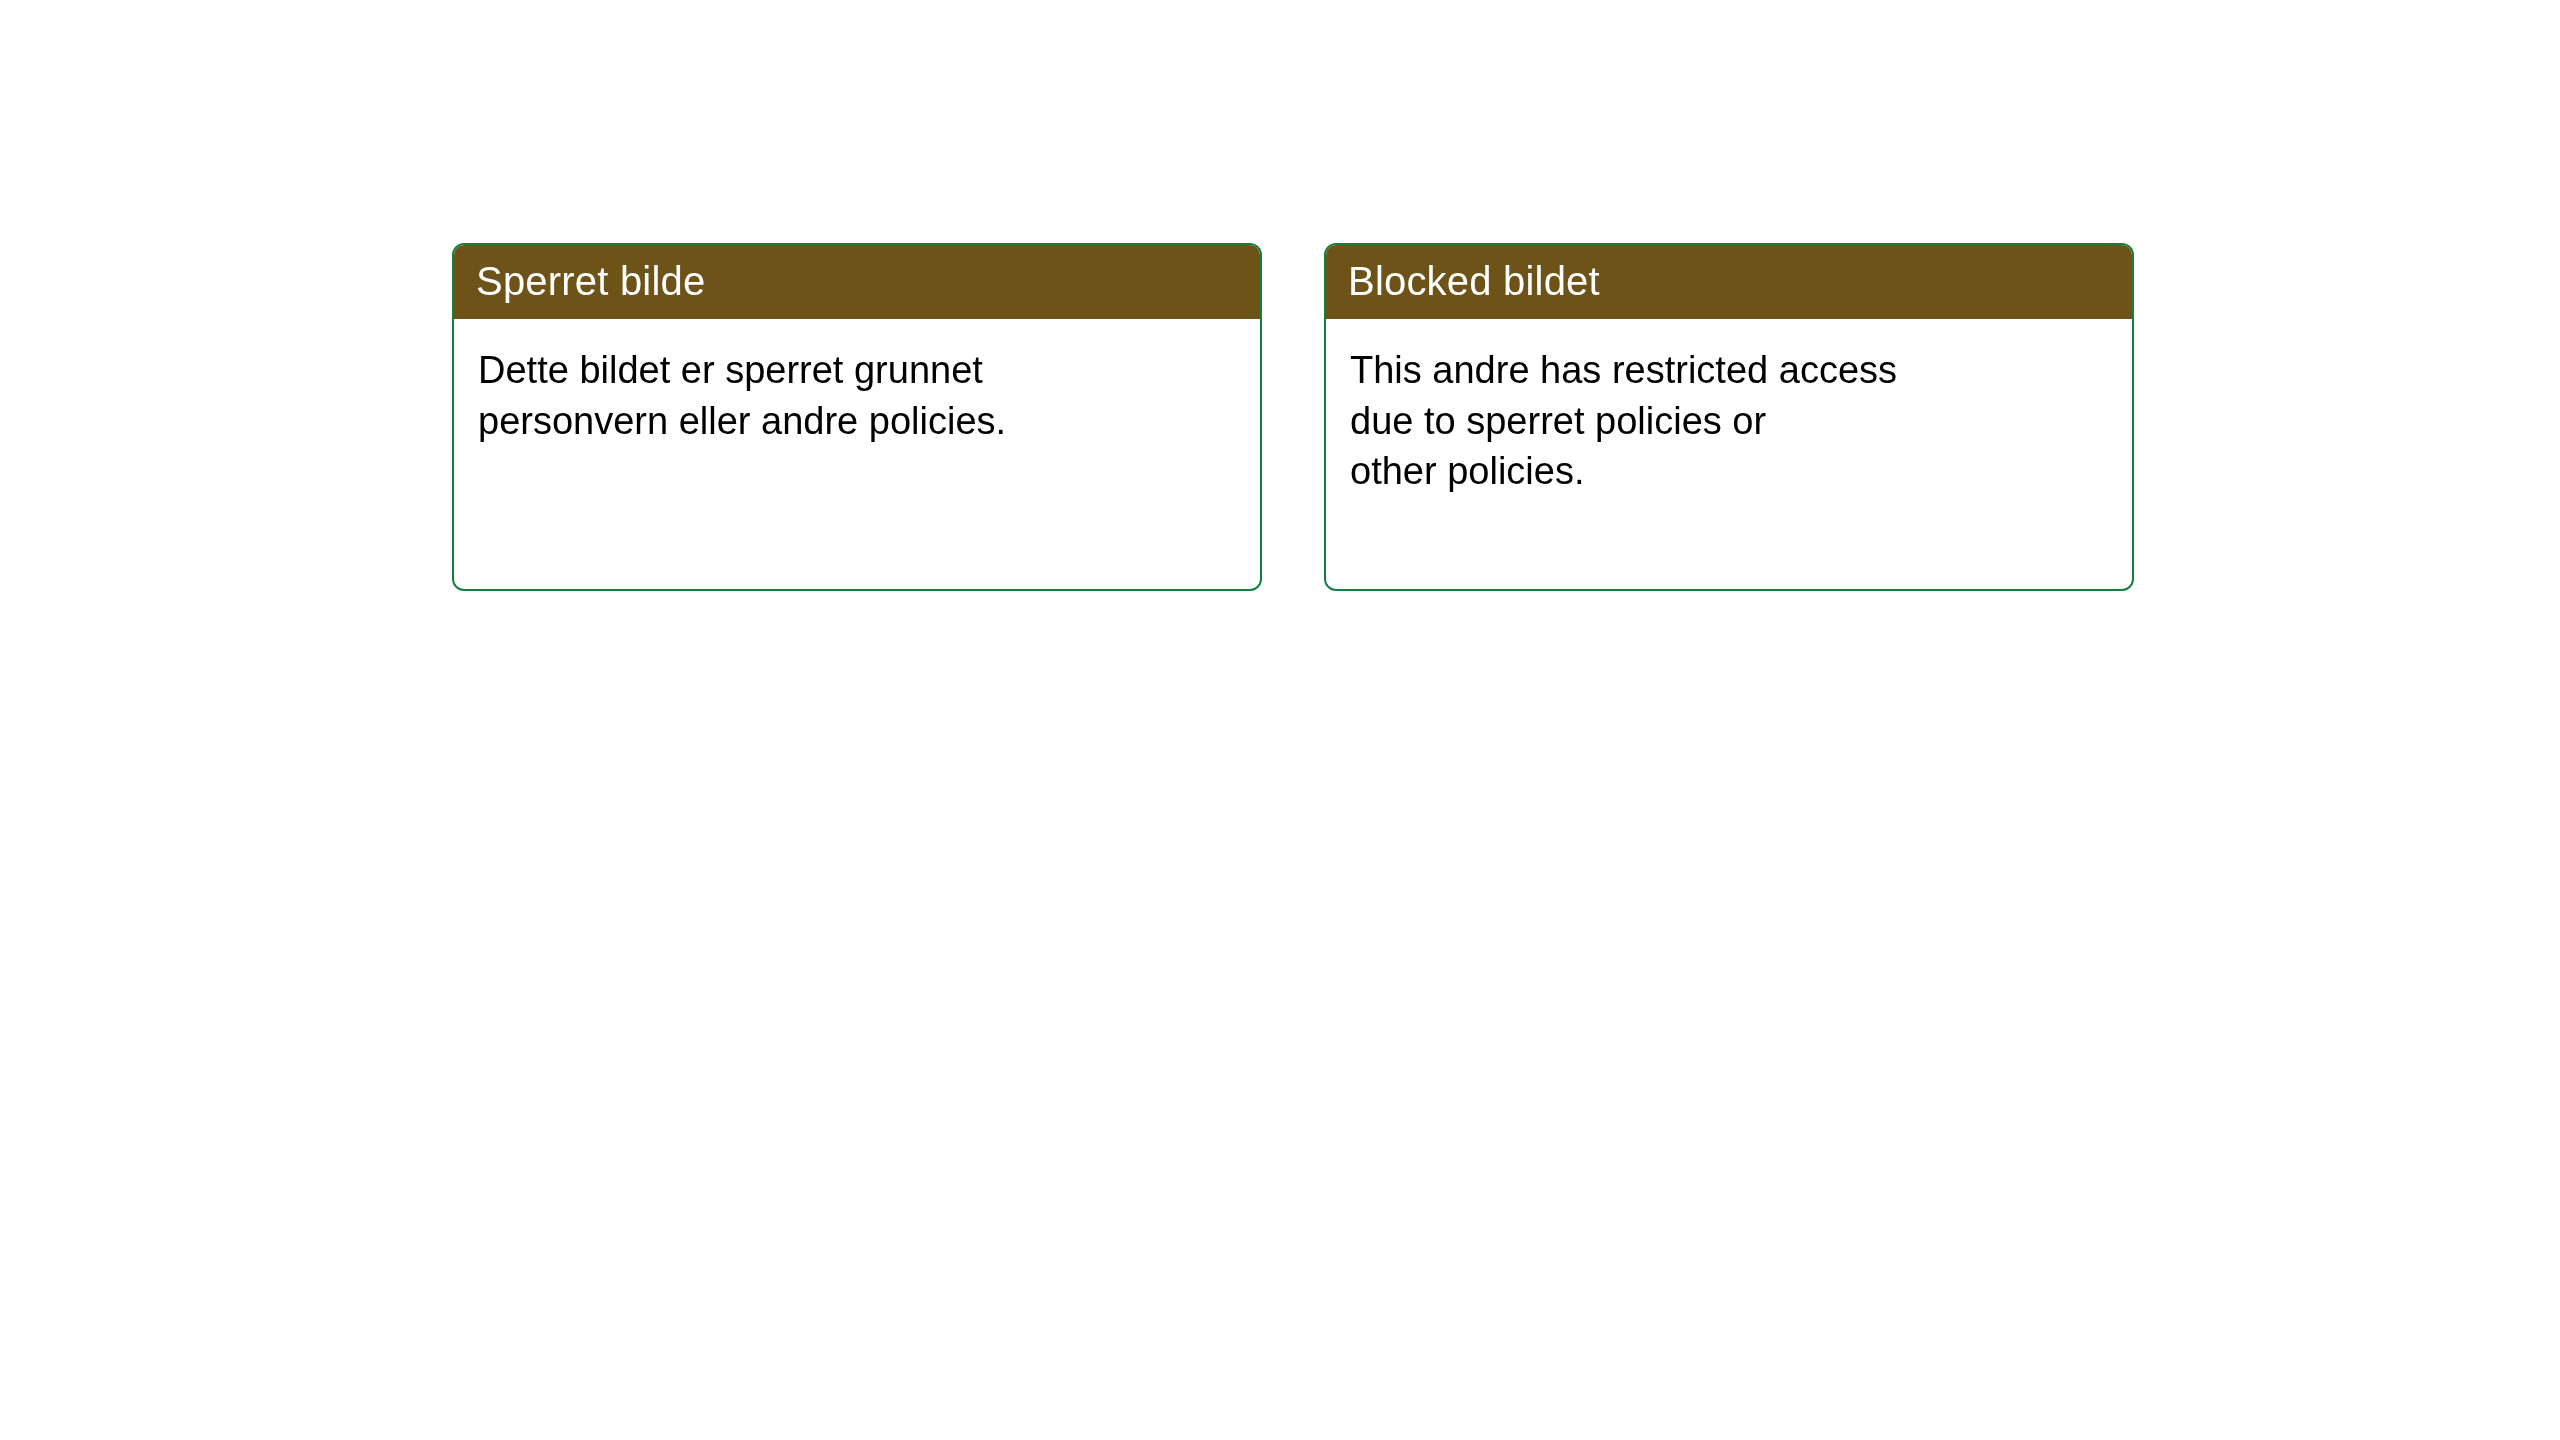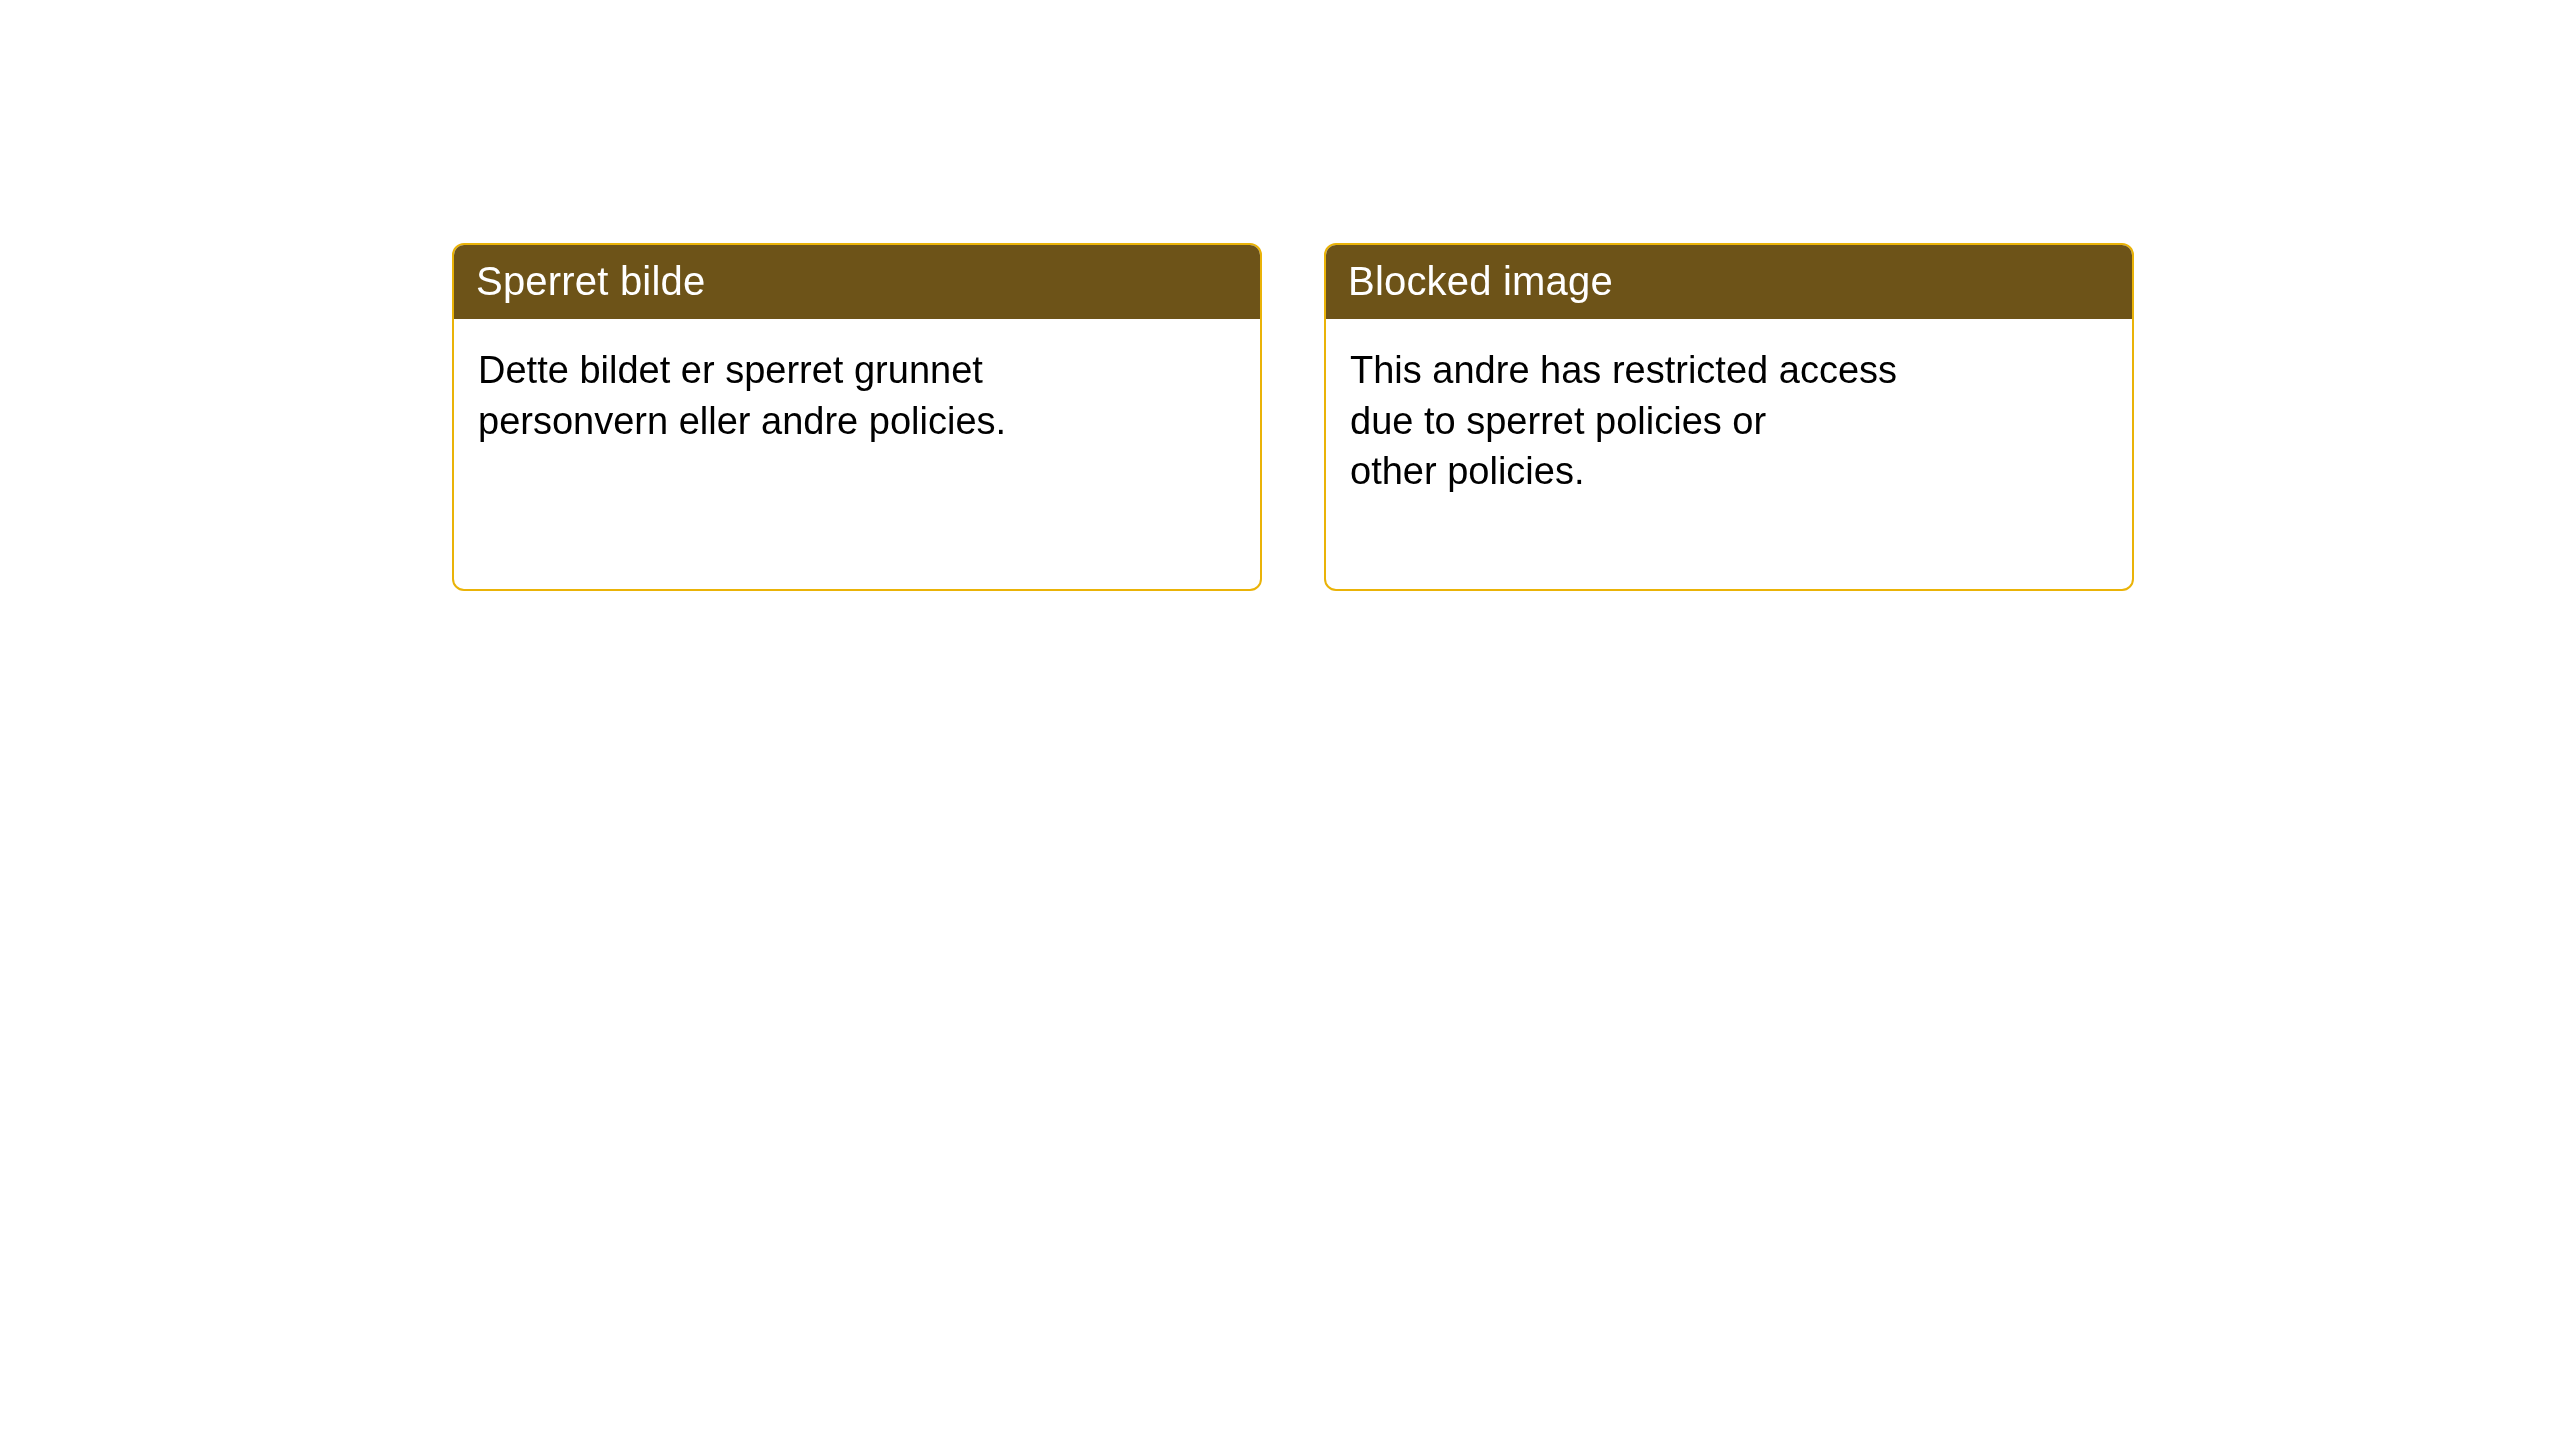--- a/index.html
+++ b/index.html
@@ -19,21 +19,21 @@
     left: 452px;
     top: 243px;
     display: flex;
     flex-direction: row;
     align-items: flex-start;
     gap: 62px;
   }
   .notice-card {
     box-sizing: border-box;
     background: #ffffff;
-    border: 2px solid #eab308;
+    border: 2px solid #15803d;
     border-radius: 12px;
     overflow: hidden;
     box-shadow: 0 0 0 0 rgba(0,0,0,0);
   }
   .notice-card.card-no {
     width: 810px;
     height: 348px;
   }
   .notice-card.card-en {
     width: 810px;
@@ -66,21 +66,21 @@
 
   <div class="notice-card card-no">
     <div class="notice-header">Sperret bilde</div>
     <div class="notice-body">
       <span class="line">Dette bildet er sperret grunnet</span>
       <span class="line">personvern eller andre policies.</span>
     </div>
   </div>
 
   <div class="notice-card card-en">
-    <div class="notice-header">Blocked image</div>
+    <div class="notice-header">Blocked bildet</div>
     <div class="notice-body">
       <span class="line">This andre has restricted access</span>
       <span class="line">due to sperret policies or</span>
       <span class="line">other policies.</span>
     </div>
   </div>
 
 </div>
 
 </body></html>

